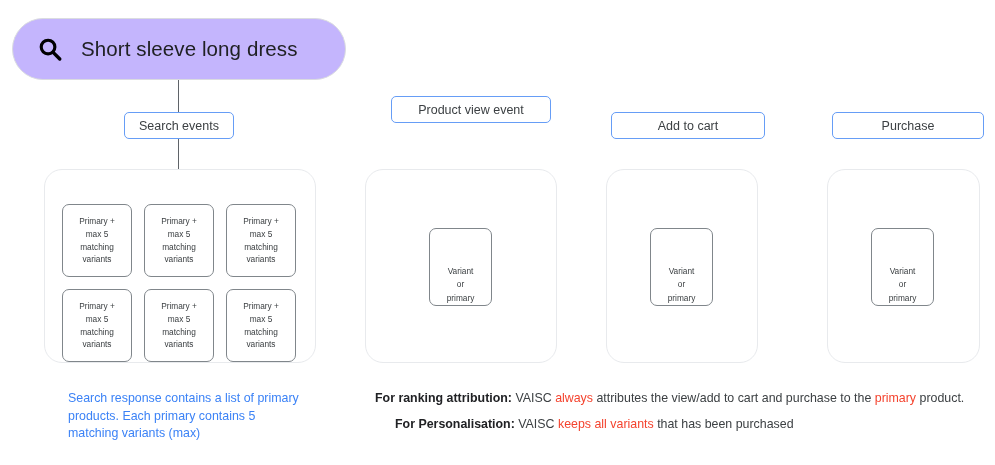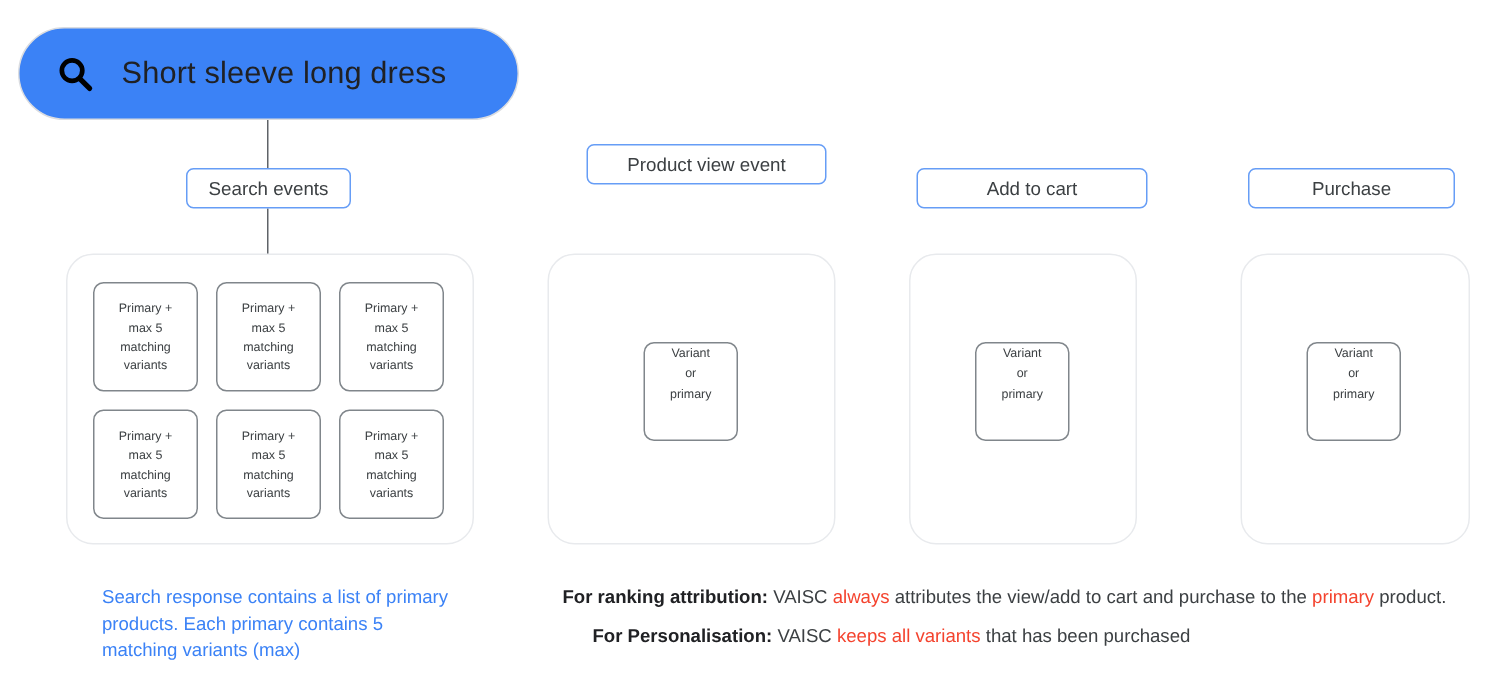--- a/index.html
+++ b/index.html
@@ -19,21 +19,21 @@
   
   .search-bar {
     position: absolute;
     left: 12px;
     top: 18px;
     width: 334px;
     height: 62px;
     box-sizing: border-box;
     border: 1.4px solid #dadce0;
     border-radius: 32px;
-    background: #3b82f6;
+    background: #c4b5fd;
     display: flex;
     align-items: center;
     padding-left: 24px;
   }
   .search-icon {
     width: 26px;
     height: 26px;
     flex: 0 0 auto;
     display: block;
   }
@@ -65,40 +65,40 @@
     display: flex;
     align-items: center;
     justify-content: center;
     font-size: 12.5px;
     color: #3c4043;
     white-space: nowrap;
   }
   .pill-search   { left: 124px; top: 112px; width: 110px; }
   .pill-view     { left: 391px; top: 96px; width: 160px; text-align: center; }
   .pill-cart     { left: 611px; top: 112px; width: 154px; }
-  .pill-purchase { left: 832px; top: 112px; width: 138px; }
+  .pill-purchase { left: 832px; top: 112px; width: 152px; }
 
   
   .container-card {
     position: absolute;
     box-sizing: border-box;
     border: 1.6px solid #e8eaed;
     border-radius: 18px;
     background: #ffffff;
   }
   .cont-search   { left: 44px;  top: 169px; width: 272px; height: 194px; }
   .cont-view     { left: 365px; top: 169px; width: 192px; height: 194px; }
   .cont-cart     { left: 606px; top: 169px; width: 152px; height: 194px; }
   .cont-purchase { left: 827px; top: 169px; width: 153px; height: 194px; }
 
   
   .variant-grid {
     position: absolute;
     left: 62px;
-    top: 188px;
+    top: 204px;
     width: 236px;
     display: flex;
     flex-wrap: wrap;
     gap: 12px 12px;
   }
   .variant-box {
     box-sizing: border-box;
     width: 70px;
     height: 73px;
     border: 1.3px solid #80868b;
@@ -112,26 +112,26 @@
     line-height: 1.55;
     color: #3c4043;
     padding: 2px;
   }
 
   
   .vp-box {
     position: absolute;
     box-sizing: border-box;
     width: 63px;
-    height: 66px;
+    height: 78px;
     border: 1.3px solid #80868b;
     border-radius: 7px;
     background: #ffffff;
     display: flex;
-    align-items: flex-start;
+    align-items: flex-end;
     justify-content: center;
     text-align: center;
     font-size: 8.3px;
     line-height: 1.6;
     color: #3c4043;
   }
   .vp-view     { left: 429px; top: 228px; }
   .vp-cart     { left: 650px; top: 228px; }
   .vp-purchase { left: 871px; top: 228px; }
 

